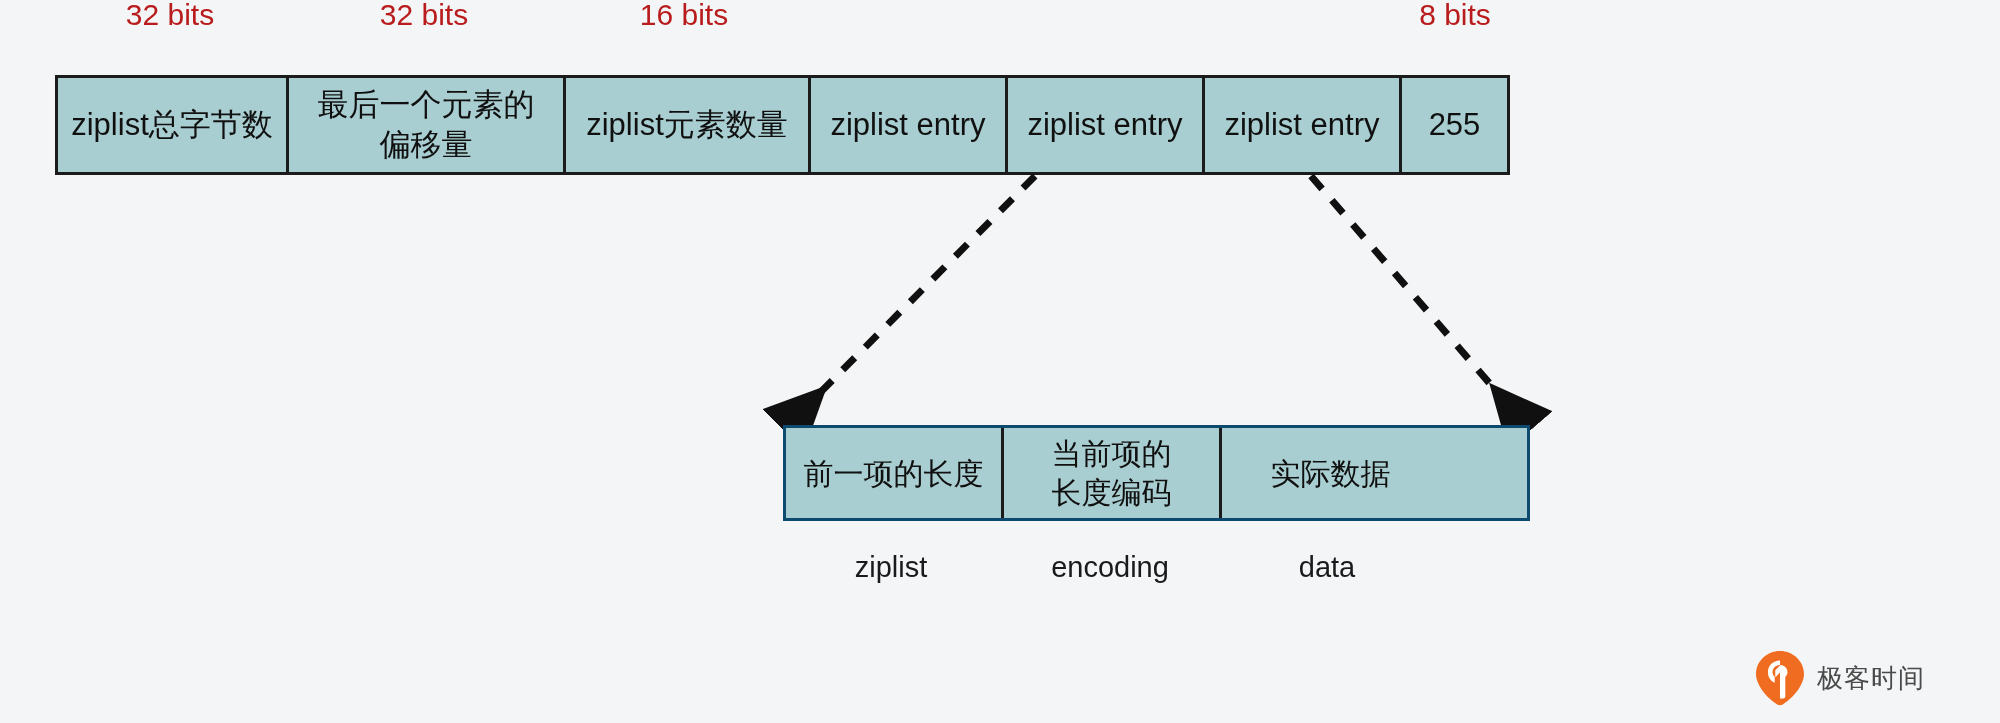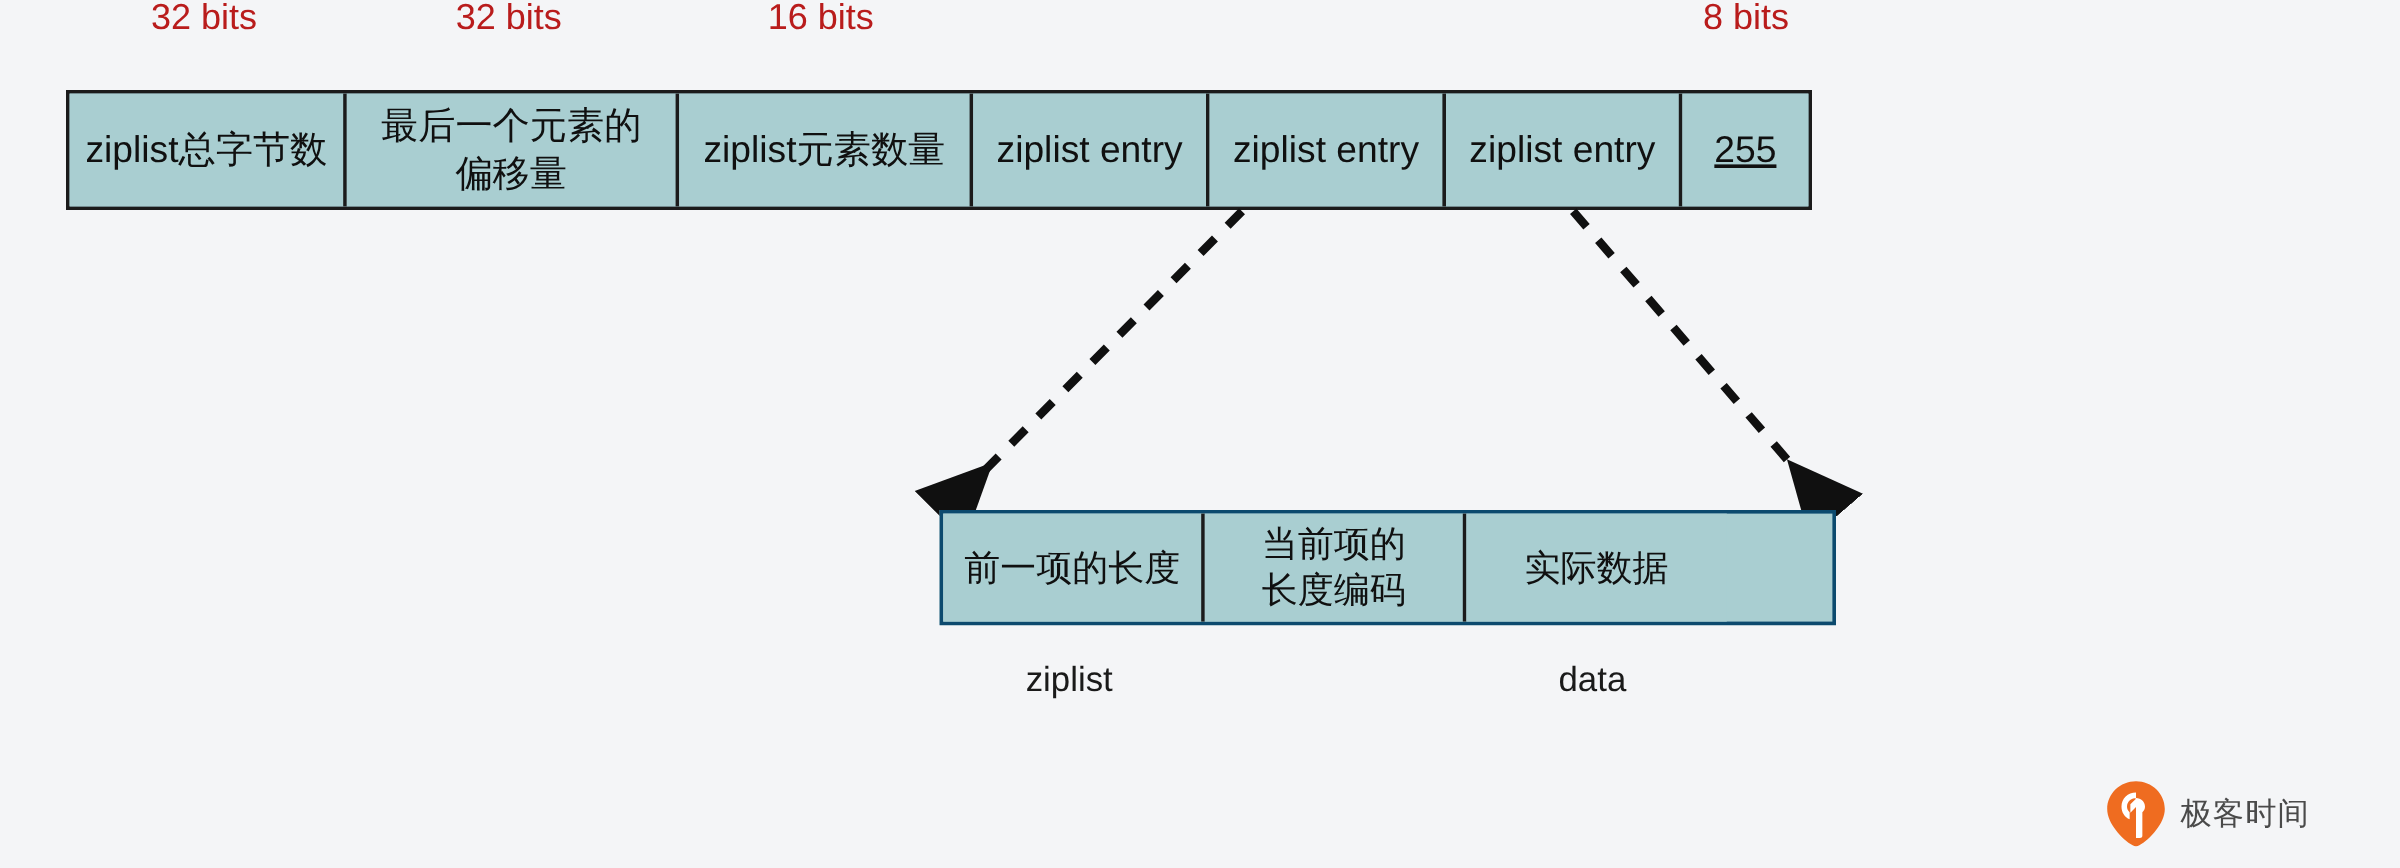--- a/index.html
+++ b/index.html
@@ -137,21 +137,21 @@
   <div class="bit-label" style="left:1355px; width:200px;">8 bits</div>
 
   <div id="ziplist-strip">
     <div class="zl-cell" style="width:231px;">ziplist总字节数</div>
     <div class="zl-cell" style="width:277px;">最后一个元素的
 偏移量</div>
     <div class="zl-cell" style="width:245px;">ziplist元素数量</div>
     <div class="zl-cell" style="width:197px;">ziplist entry</div>
     <div class="zl-cell" style="width:197px;">ziplist entry</div>
     <div class="zl-cell" style="width:197px;">ziplist entry</div>
-    <div class="zl-cell" style="width:105px;text-decoration:underline;">255</div>
+    <div class="zl-cell" style="width:105px;">255</div>
   </div>
 
   <svg id="connectors" viewBox="0 0 2000 723" width="2000" height="723">
     <defs>
       <marker id="arrowhead-left" markerWidth="9" markerHeight="9" refX="7.2" refY="4.5" orient="auto" markerUnits="strokeWidth">
         <path d="M0,4.5 L9,0.3 L9,8.7 Z" fill="#101010"></path>
       </marker>
       <marker id="arrowhead-right" markerWidth="9" markerHeight="9" refX="7.2" refY="4.5" orient="auto" markerUnits="strokeWidth">
         <path d="M0,4.5 L9,0.3 L9,8.7 Z" fill="#101010"></path>
       </marker>
@@ -161,20 +161,21 @@
   </svg>
 
   <div id="entry-strip">
     <div class="en-cell" style="width:218px;">前一项的长度</div>
     <div class="en-cell" style="width:218px;">当前项的
 长度编码</div>
     <div class="en-cell" style="width:217px;">实际数据</div>
   </div>
 
   <div class="field-caption" style="left:741px; width:300px;">ziplist</div>
+  <div class="field-caption" style="left:960px; width:300px;">encoding</div>
   <div class="field-caption" style="left:1177px; width:300px;">data</div>
 
   <div id="watermark">
     <svg class="logo-mark" width="50" height="56" viewBox="0 0 50 56">
       <path d="M25,1 C11.8,1 1,11.3 1,24.1 C1,36.2 13.5,49.3 22.2,54.4
                C23.9,55.4 26.1,55.4 27.8,54.4 C36.5,49.3 49,36.2 49,24.1
                C49,11.3 38.2,1 25,1 Z" fill="#ef6c20"></path>
       <path d="M25,10.5 C18.2,10.5 12.9,15.6 12.9,22.2 C12.9,26.9 15.6,30.9 19.7,32.8
                L19.7,26.8 C18.3,25.6 17.5,24 17.5,22.2 C17.5,18.2 20.8,15.1 25,15.1
                C29.2,15.1 32.5,18.2 32.5,22.2 C32.5,24 31.7,25.6 30.3,26.8

